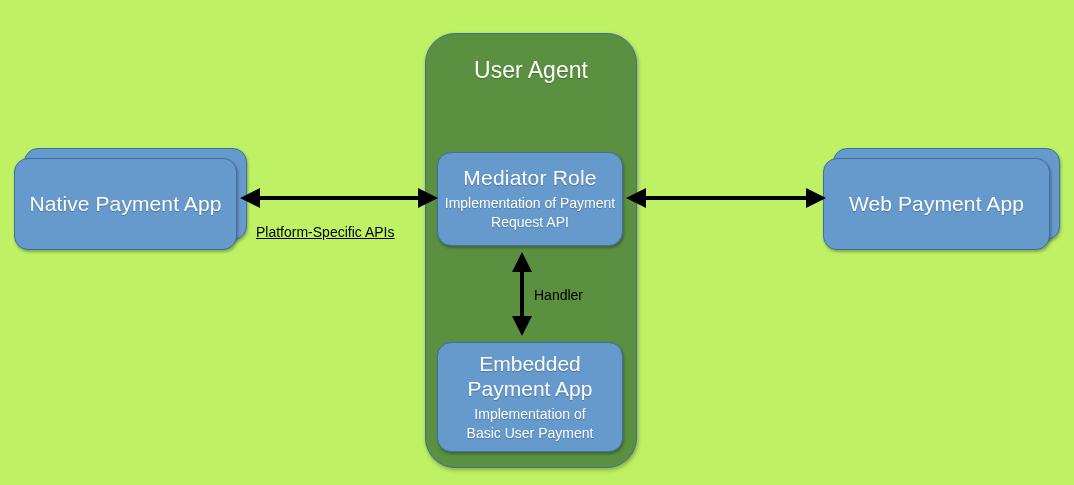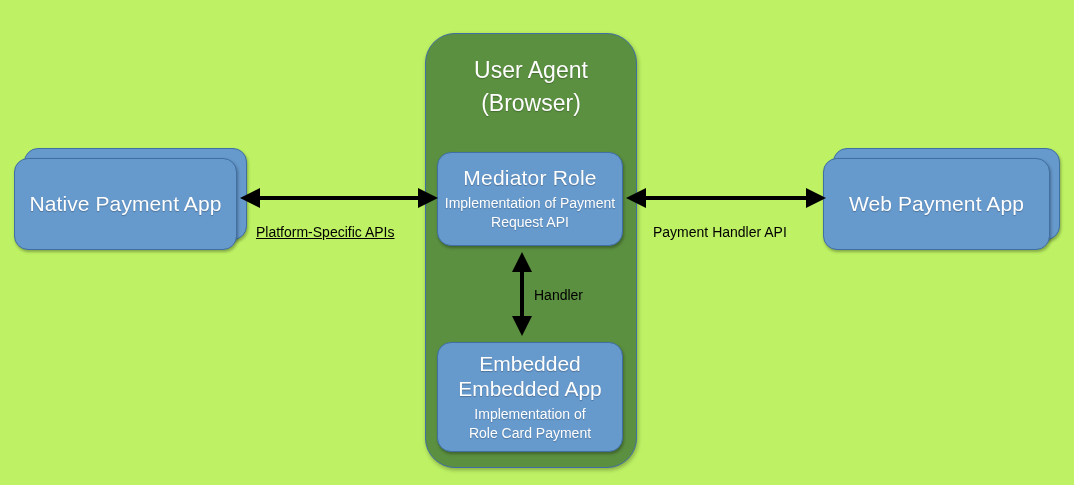--- a/index.html
+++ b/index.html
@@ -140,21 +140,20 @@
   }
 </style>
 </head>
 <body>
 
 <div id="canvas">
 
   <div id="user-agent">
     <div id="ua-title">
       <div>User Agent</div>
-      <div>(Browser)</div>
     </div>
   </div>
 
   <div class="stack" style="left:14px; top:148px; width:233px; height:102px;">
     <div class="back b1"></div>
     <div class="front">
       <span class="app-label">Native Payment App</span>
     </div>
   </div>
 
@@ -169,41 +168,40 @@
     <div class="node-title">Mediator  Role</div>
     <div class="node-sub">
       <div>Implementation of Payment</div>
       <div>Request API</div>
     </div>
   </div>
 
   <div class="node" id="embedded-app">
     <div class="node-title">
       <div>Embedded</div>
-      <div>Embedded App</div>
+      <div>Payment App</div>
     </div>
     <div class="node-sub">
       <div>Implementation of</div>
-      <div>Role Card Payment</div>
+      <div>Basic User Payment</div>
     </div>
   </div>
 
   <svg class="arrow-svg" style="left:240px; top:182px;" width="200" height="34">
     <line x1="16" y1="16" x2="182" y2="16" stroke="#000000" stroke-width="4"></line>
     <polygon points="0,16 20,6 20,26" fill="#000000"></polygon>
     <polygon points="198,16 178,6 178,26" fill="#000000"></polygon>
   </svg>
   <div class="arrow-label" style="left:256px; top:224px;text-decoration:underline;">Platform-Specific APIs</div>
 
   <svg class="arrow-svg" style="left:626px; top:182px;" width="202" height="34">
     <line x1="16" y1="16" x2="184" y2="16" stroke="#000000" stroke-width="4"></line>
     <polygon points="0,16 20,6 20,26" fill="#000000"></polygon>
     <polygon points="200,16 180,6 180,26" fill="#000000"></polygon>
   </svg>
-  <div class="arrow-label" style="left:653px; top:224px;">Payment Handler API</div>
 
   <svg class="arrow-svg" style="left:508px; top:252px;" width="34" height="84">
     <line x1="14" y1="16" x2="14" y2="68" stroke="#000000" stroke-width="4"></line>
     <polygon points="14,0 4,20 24,20" fill="#000000"></polygon>
     <polygon points="14,84 4,64 24,64" fill="#000000"></polygon>
   </svg>
   <div class="arrow-label" style="left:534px; top:287px;">Handler</div>
 
 </div>
 

